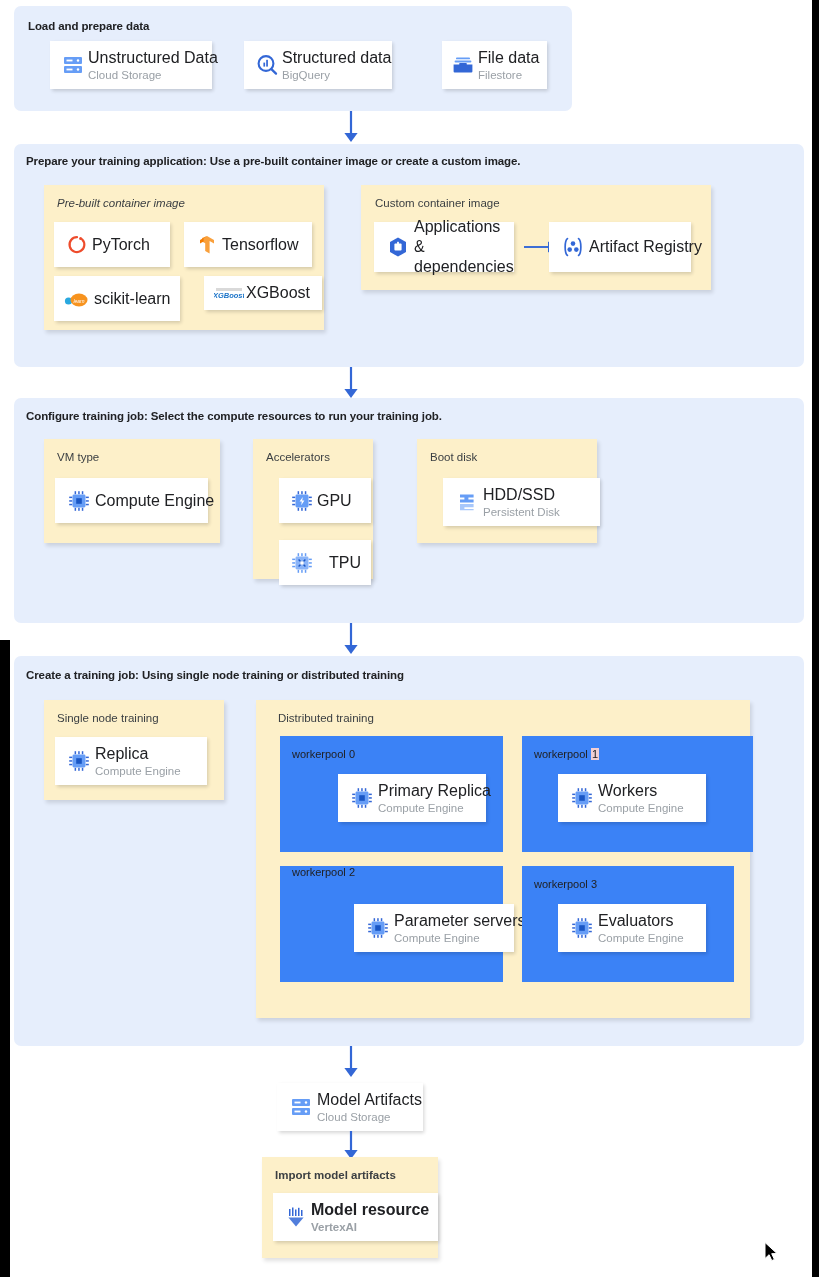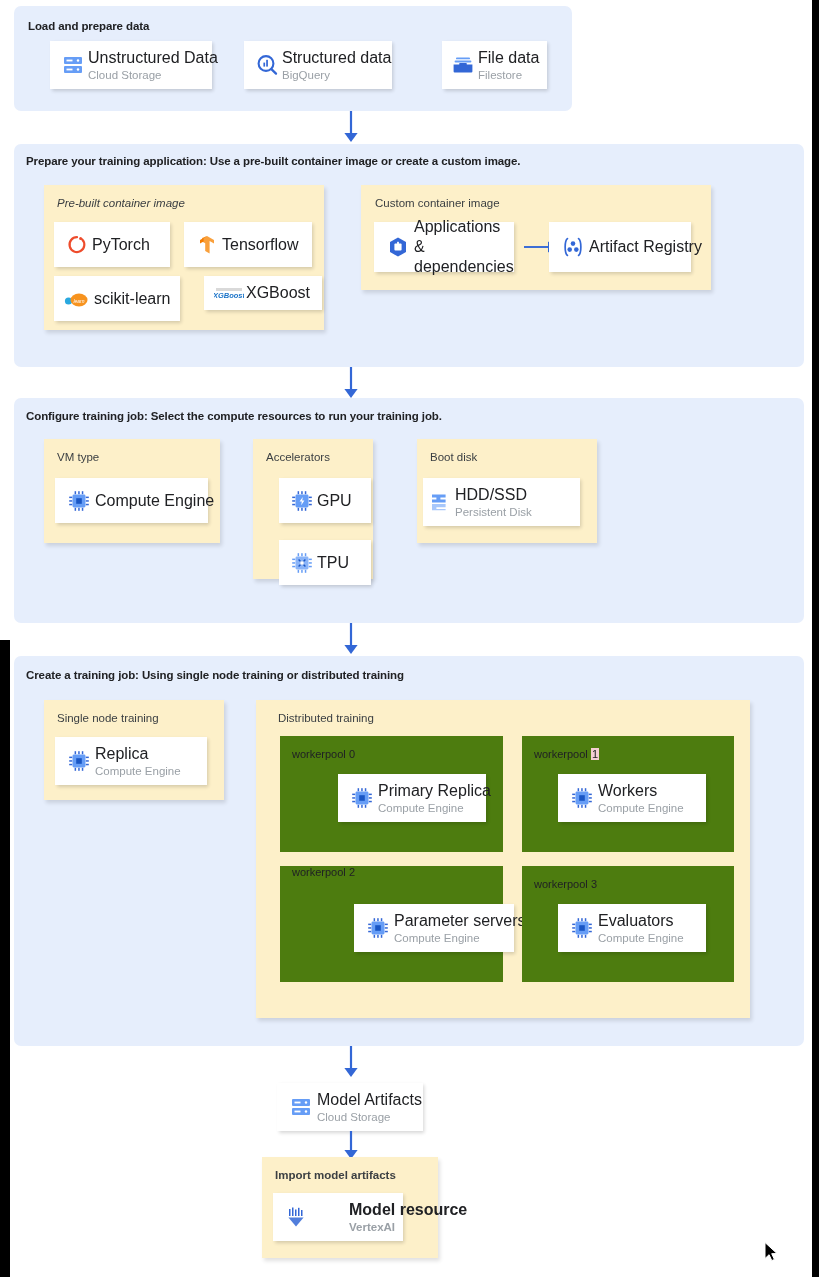--- a/index.html
+++ b/index.html
@@ -44,21 +44,21 @@
   .group-label {
     position:absolute;
     font-size:11.5px;
     color:#3c4043;
     white-space:nowrap;
   }
 
   
   .pgroup {
     position:absolute;
-    background:#4d7c0f;
+    background:#3b82f6;
   }
   .pgroup-label {
     position:absolute;
     font-size:11px;
     color:#202124;
     white-space:nowrap;
   }
   .hl { background:#f4cfd3; padding:0 1px; }
 
   
@@ -311,21 +311,21 @@
             <rect x="18.8" y="7.6" width="3" height="1.5"></rect>
               <rect x="18.8" y="11.2" width="3" height="1.5"></rect>
               <rect x="18.8" y="14.8" width="3" height="1.5"></rect>
           </g>
         </svg>
       </div>
       <div class="txt">
         <span class="t-main">GPU</span>
       </div>
     </div>
-    <div class="tile" style="left:26px; top:101px; width:92px; height:45px; padding:0 8px;">
+    <div class="tile" style="left:26px; top:101px; width:92px; height:45px; padding:0 8px;gap:12px;">
       <div class="ic" style="width:30px;">
         <svg width="24" height="24" viewBox="0 0 24 24">
           <rect x="5.5" y="5.5" width="13" height="13" rx="1.4" fill="#8ab4f8"></rect>
           <path d="M8.6 8.6 L15.4 15.4 M15.4 8.6 L8.6 15.4" stroke="#1a56c4" stroke-width="1.4"></path>
           <rect x="10.3" y="10.3" width="3.4" height="3.4" fill="#ffffff"></rect>
           <g fill="#669df6">
             <rect x="7.6" y="2.2" width="1.5" height="3"></rect>
               <rect x="11.2" y="2.2" width="1.5" height="3"></rect>
               <rect x="14.8" y="2.2" width="1.5" height="3"></rect>
             <rect x="7.6" y="18.8" width="1.5" height="3"></rect>
@@ -341,21 +341,21 @@
         </svg>
       </div>
       <div class="txt">
         <span class="t-main">TPU</span>
       </div>
     </div>
   </div>
 
   <div class="ygroup" style="left:391px; top:41px; width:180px; height:104px;margin-left:12px;">
     <div class="group-label" style="left:13px; top:12px;">Boot disk</div>
-    <div class="tile" style="left:6px; top:39px; width:157px; height:48px; padding:0 0;align-items:center;">
+    <div class="tile" style="left:26px; top:39px; width:157px; height:48px; padding:0 8px;align-items:center;">
       <div class="ic" style="width:32px;">
         <svg width="24" height="24" viewBox="0 0 24 24">
           <path d="M5 4.4 H18.6 V7.6 H9.4 V9.4 H18.6 V12.6 H5 V9.4 H13.4 V7.6 H5 Z" fill="#669df6"></path>
           <path d="M5 14 H18.6 V17.2 H9.4 V19 H18.6 V20.2 H5 Z" fill="#a7c7fb"></path>
         </svg>
       </div>
       <div class="txt">
         <span class="t-main">HDD/SSD</span>
         <span class="t-sub">Persistent Disk</span>
       </div>
@@ -432,21 +432,21 @@
             </g>
           </svg>
         </div>
         <div class="txt">
           <span class="t-main">Primary Replica</span>
           <span class="t-sub">Compute Engine</span>
         </div>
       </div>
     </div>
 
-    <div class="pgroup" style="left:266px; top:36px; width:212px; height:116px;">
+    <div class="pgroup" style="left:266px; top:36px; width:231px; height:116px;">
       <div class="pgroup-label" style="left:12px; top:12px;">
         <span>workerpool</span>
         <span class="hl">1</span>
       </div>
       <div class="tile stacked" style="left:36px; top:38px; width:148px; height:48px; padding:0 8px;">
         <div class="ic" style="width:32px;">
           <svg width="24" height="24" viewBox="0 0 24 24">
             <rect x="5.5" y="5.5" width="13" height="13" rx="1.4" fill="#669df6"></rect>
             <rect x="9.2" y="9.2" width="5.6" height="5.6" fill="#1a56c4"></rect>
             <g fill="#3367d6">
@@ -566,21 +566,21 @@
 
 <div class="arrow" style="left:340px; top:1131px;">
   <svg width="22" height="30" viewBox="0 0 22 30">
     <path d="M11 0 V21" stroke="#3367d6" stroke-width="2.2"></path>
     <path d="M4.4 19 L11 28 L17.6 19 Z" fill="#3367d6"></path>
   </svg>
 </div>
 
 <div class="ygroup" style="left:262px; top:1157px; width:176px; height:101px;font-weight:bold;">
   <div class="group-label" style="left:13px; top:12px;">Import model artifacts</div>
-  <div class="tile" style="left:11px; top:36px; width:130px; height:48px; padding:0 8px;gap:38px;">
+  <div class="tile" style="left:11px; top:36px; width:165px; height:48px; padding:0 8px;">
     <div class="ic" style="width:30px;">
       <svg width="22" height="24" viewBox="0 0 22 24">
         <g fill="#3367d6">
           <rect x="4" y="4" width="1.5" height="7"></rect>
           <rect x="7" y="2.5" width="1.5" height="8.5"></rect>
           <rect x="10" y="4.5" width="1.5" height="6.5"></rect>
           <rect x="13" y="2.8" width="1.5" height="8.2"></rect>
           <rect x="16" y="5" width="1.5" height="6"></rect>
         </g>
         <path d="M3.4 12.4 H18.6 L11 21.6 Z" fill="#3367d6" opacity="0.85"></path>

